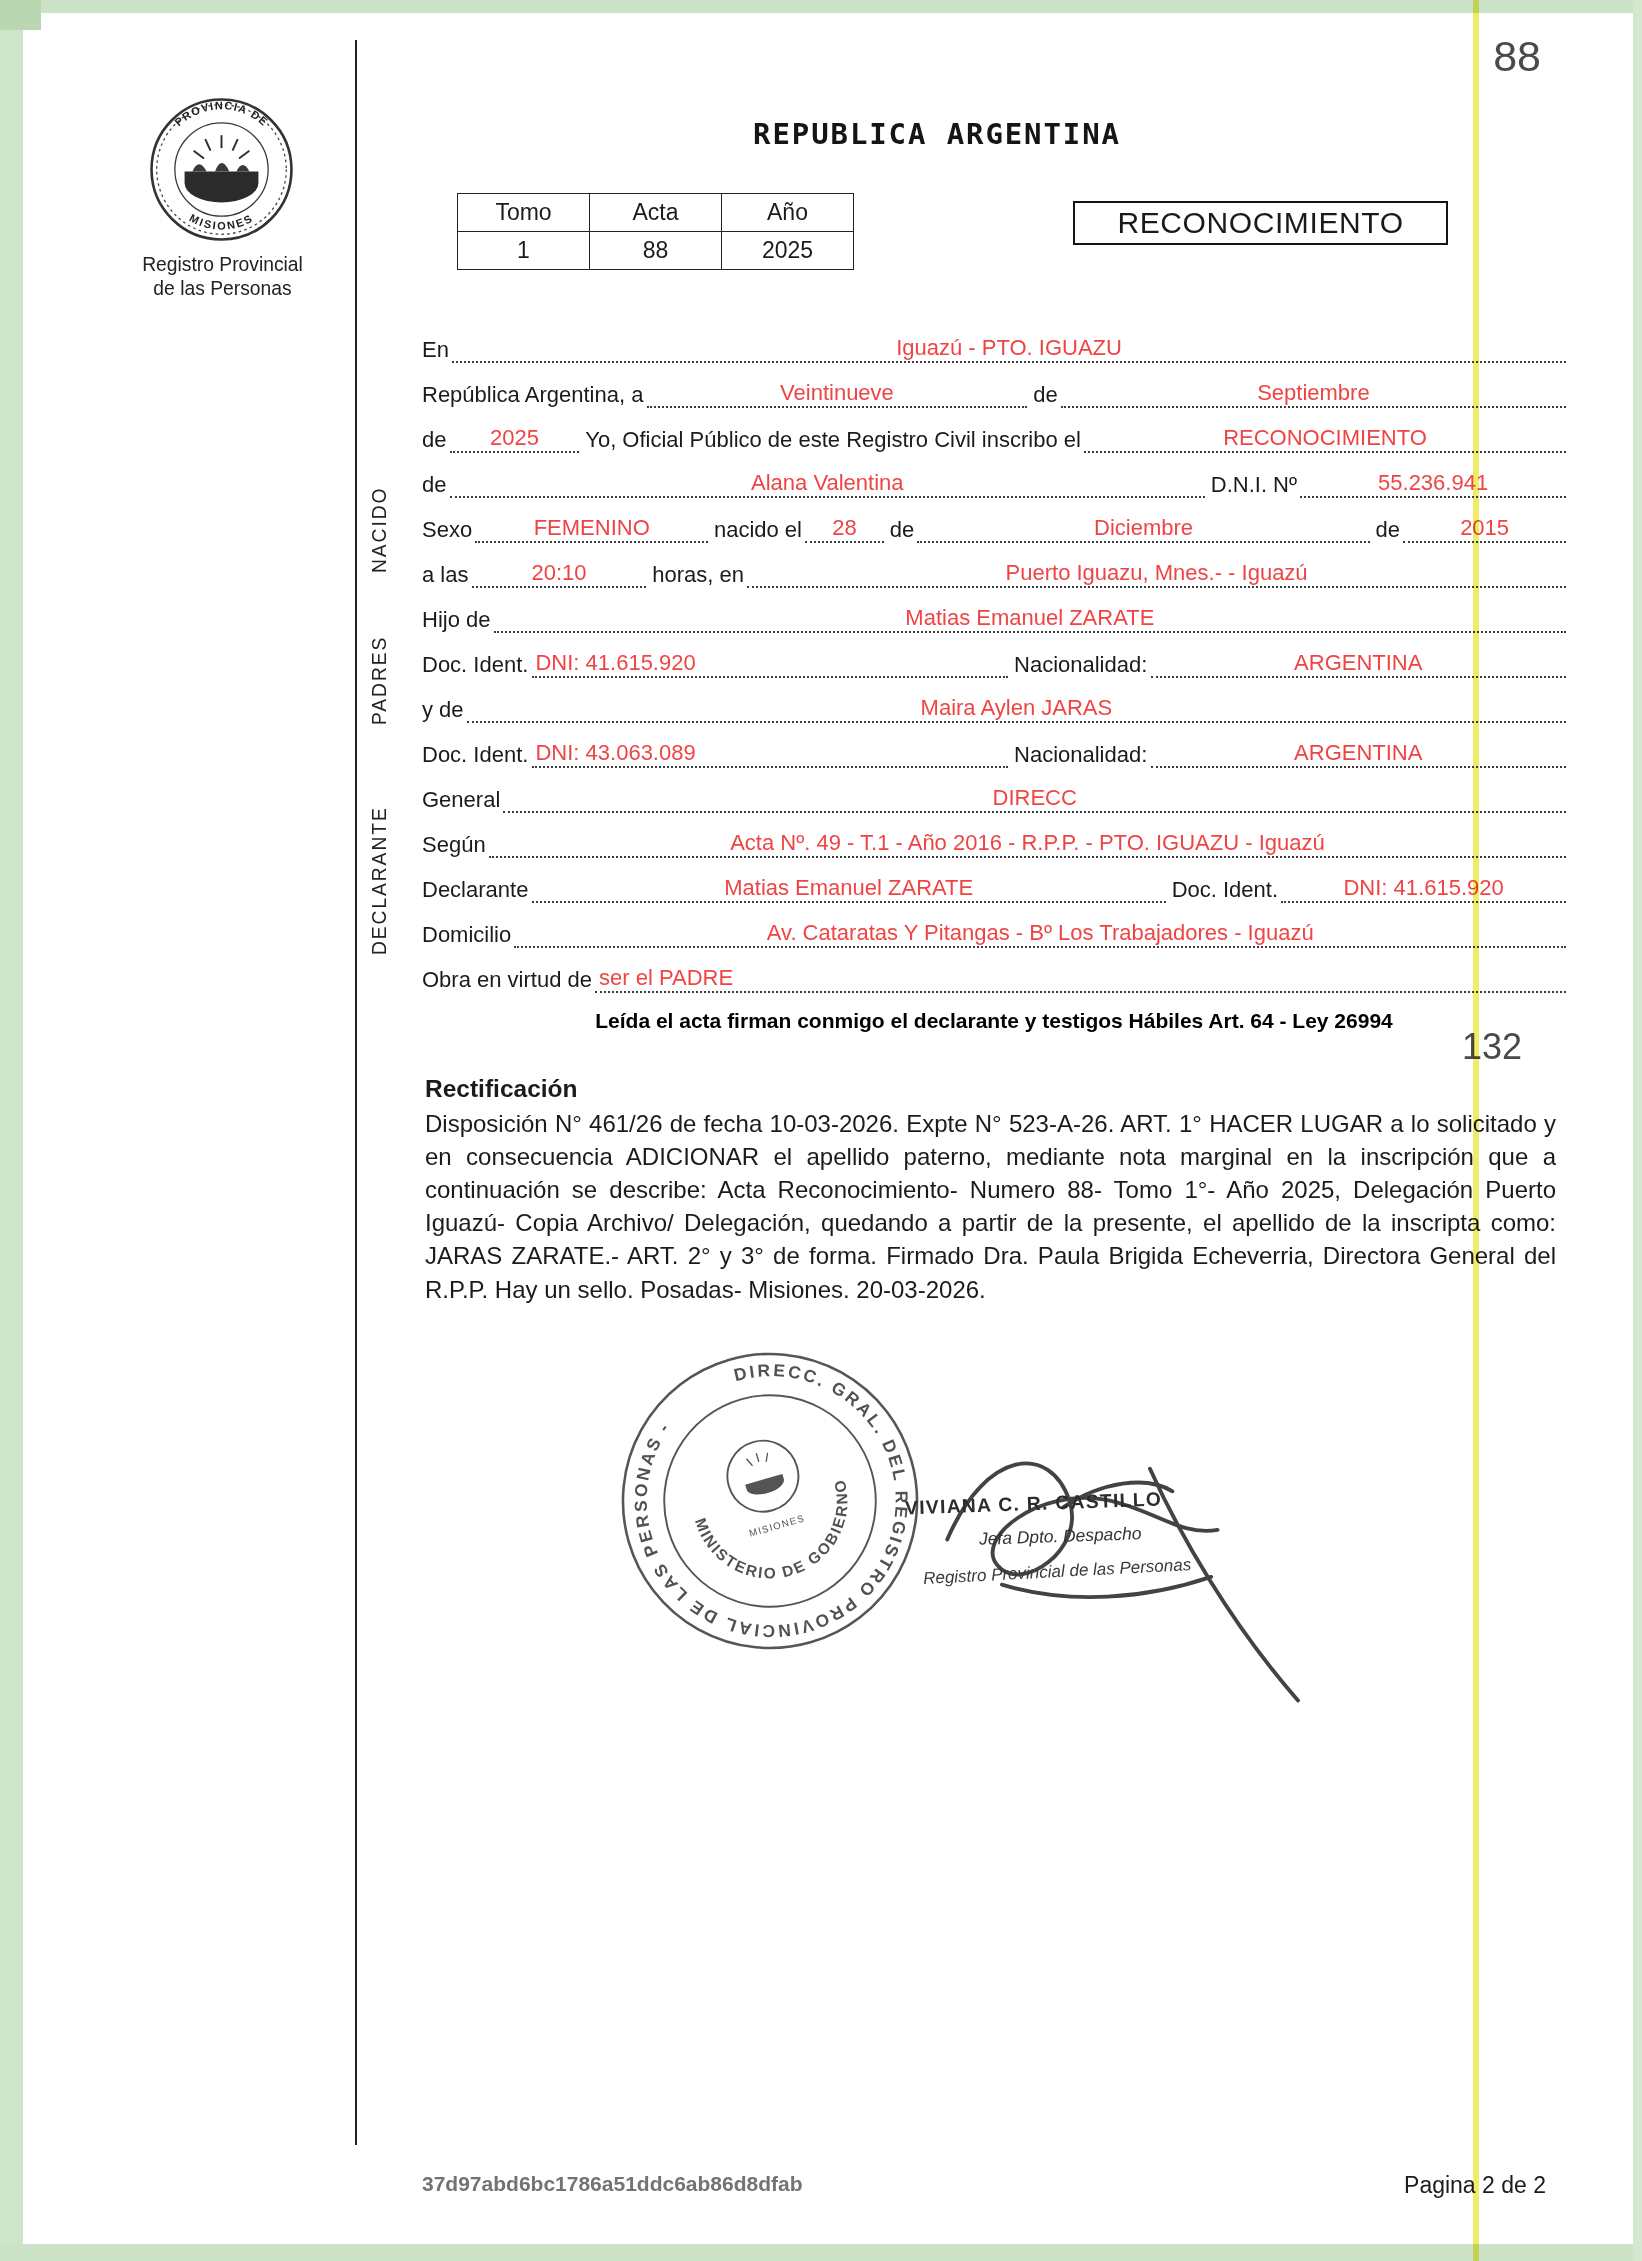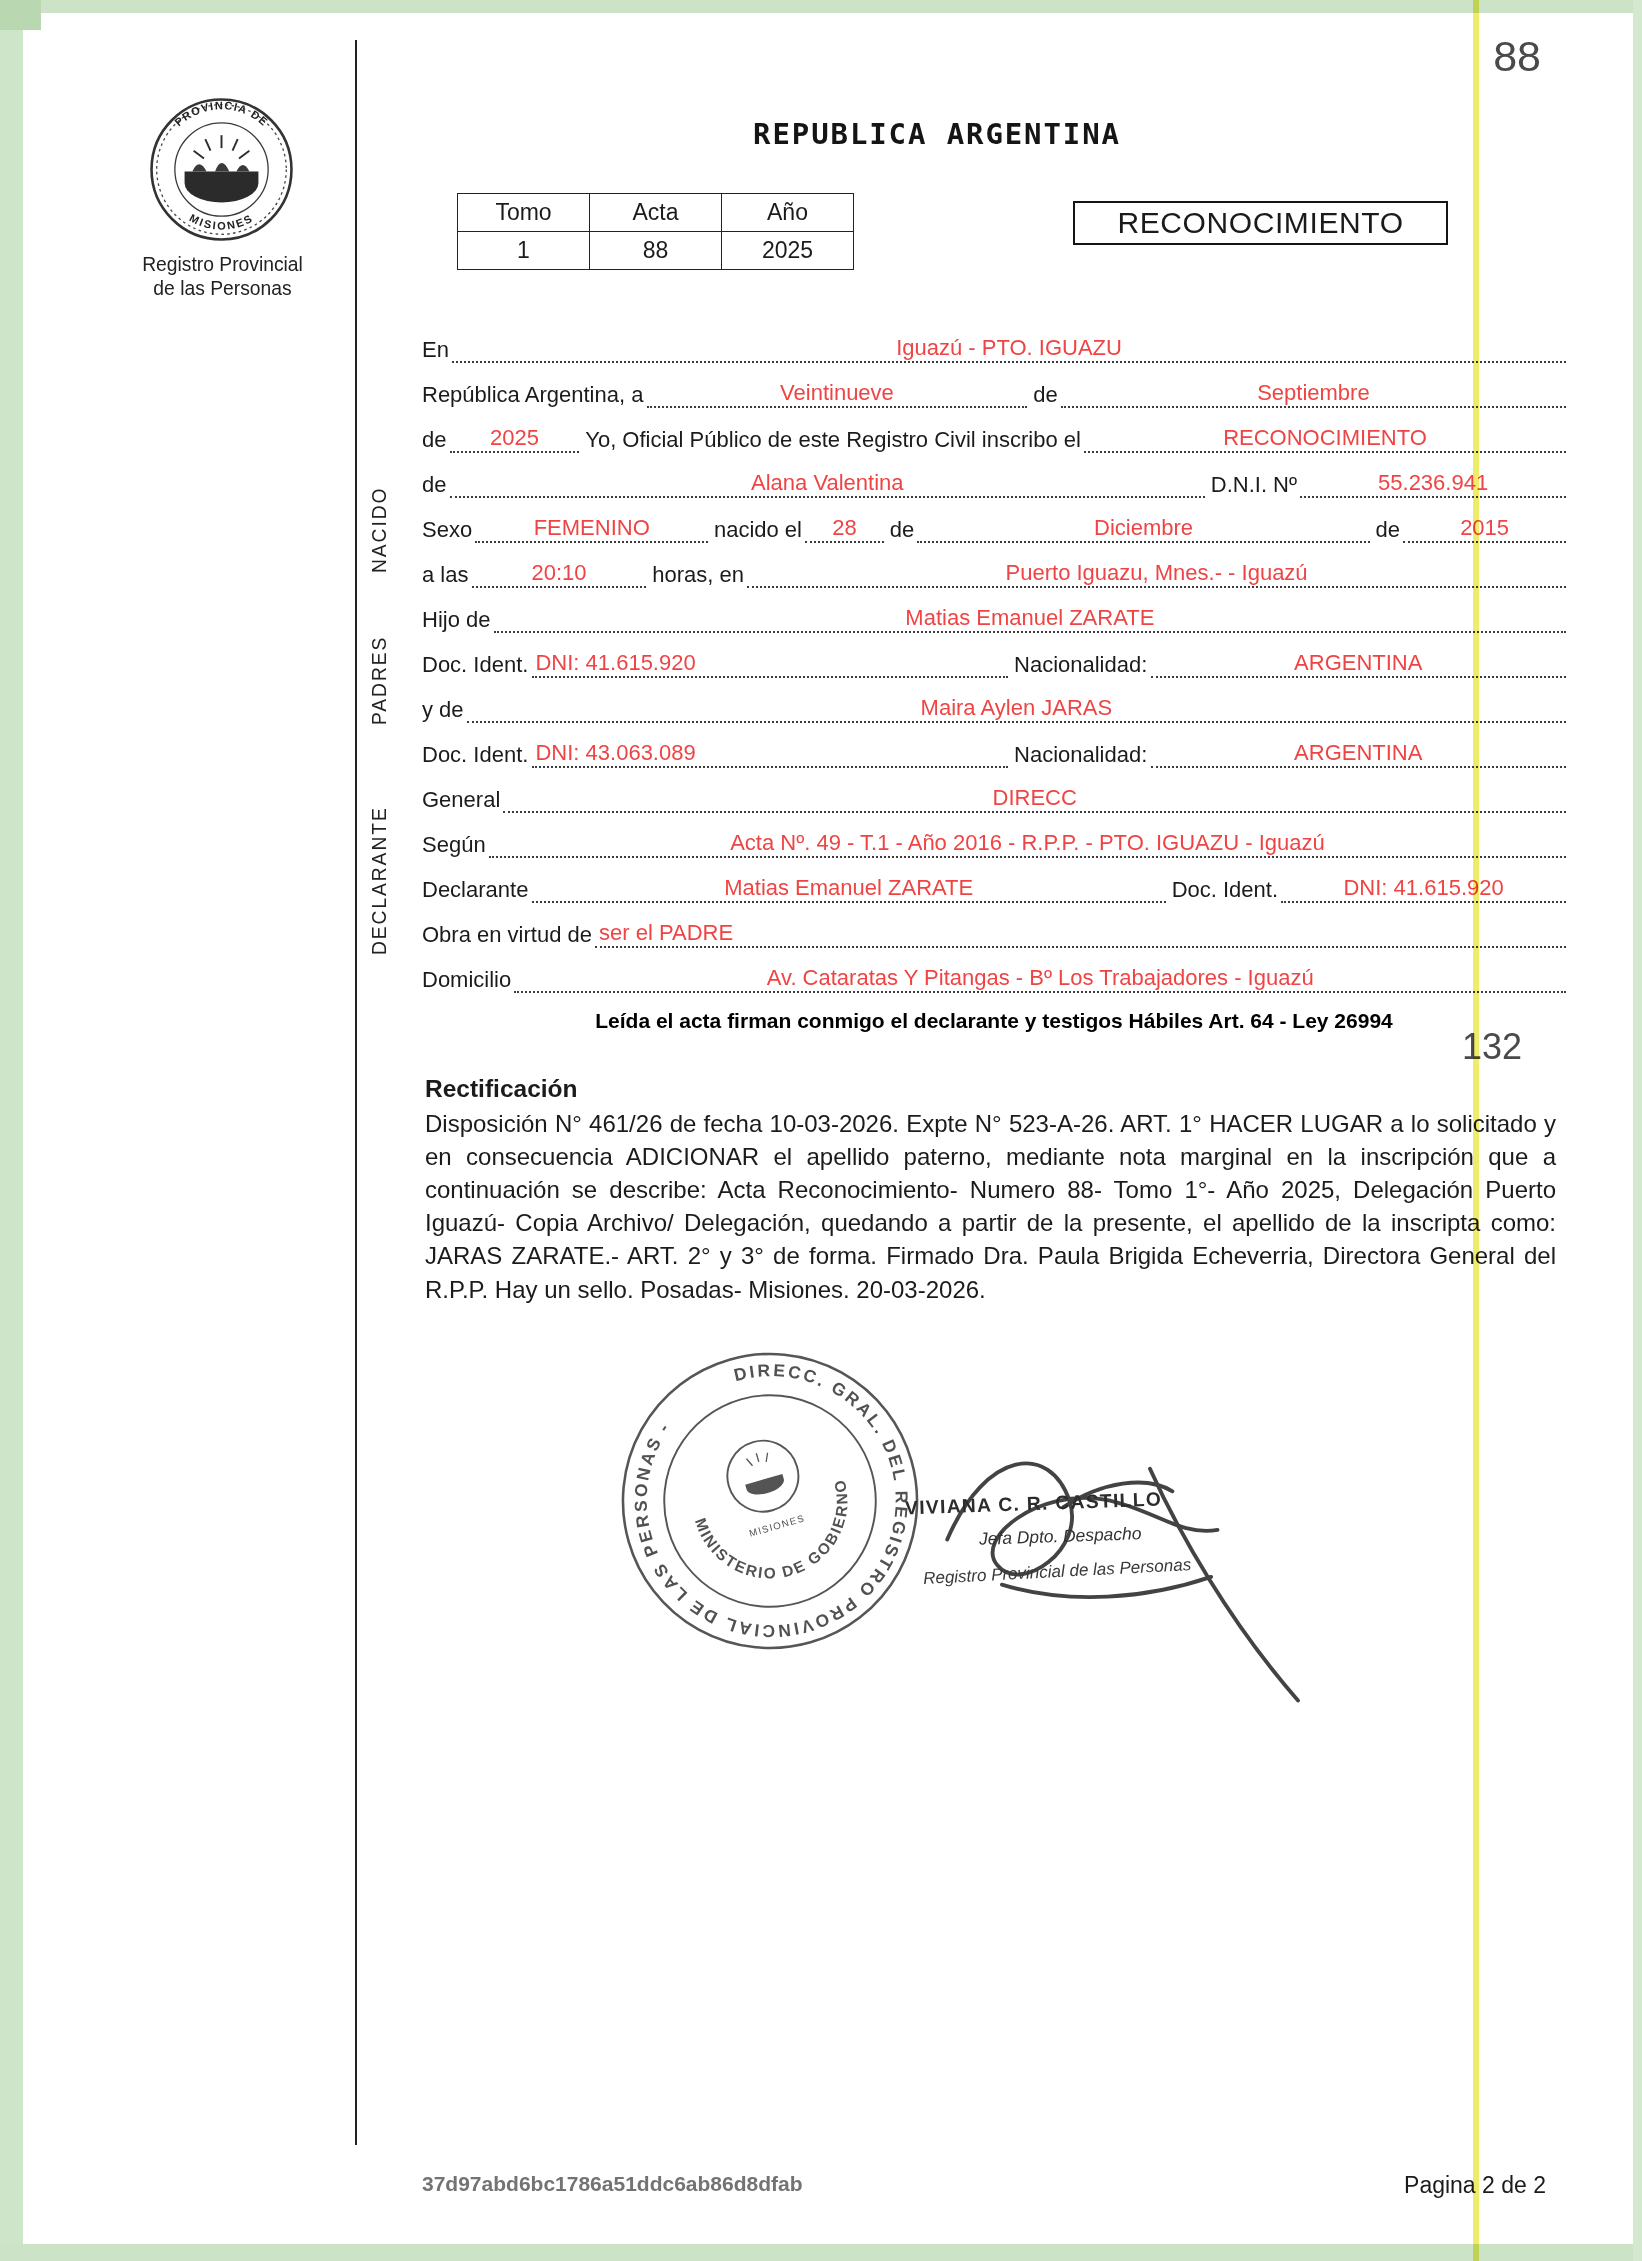--- a/index.html
+++ b/index.html
@@ -293,30 +293,30 @@
     <span class="fill f1">
         <b>Matias Emanuel ZARATE</b>
       </span>
     <span class="mid">Doc. Ident.</span>
     <span class="fill w430">
         <b>DNI: 41.615.920</b>
       </span>
   </div>
 
   <div class="fline">
+    <span class="lbl">Domicilio</span>
+    <span class="fill f1">
+        <b>Av. Cataratas Y Pitangas - Bº Los Trabajadores - Iguazú</b>
+      </span>
+  </div>
+
+  <div class="fline">
     <span class="lbl">Obra en virtud de</span>
     <span class="fill f1 left">
         <b>ser el PADRE</b>
-      </span>
-  </div>
-
-  <div class="fline">
-    <span class="lbl">Domicilio</span>
-    <span class="fill f1">
-        <b>Av. Cataratas Y Pitangas - Bº Los Trabajadores - Iguazú</b>
       </span>
   </div>
 
   <div class="closing">Leída el acta firman conmigo el declarante y testigos Hábiles  Art. 64 - Ley 26994</div>
 </div>
 
 <div class="rect-title">Rectificación</div>
 <div class="rect-body">Disposición N° 461/26 de fecha 10-03-2026. Expte N° 523-A-26. ART. 1° HACER LUGAR a lo solicitado y en consecuencia ADICIONAR el apellido paterno, mediante nota marginal en la inscripción que a continuación se describe: Acta Reconocimiento- Numero 88- Tomo 1°- Año 2025, Delegación Puerto Iguazú- Copia Archivo/ Delegación, quedando a partir de la presente, el apellido de la inscripta como: JARAS ZARATE.- ART. 2° y 3° de forma. Firmado Dra. Paula Brigida Echeverria, Directora General del R.P.P. Hay un sello. Posadas- Misiones. 20-03-2026.</div>
 
 <svg class="stamp" viewBox="0 0 490 490">

